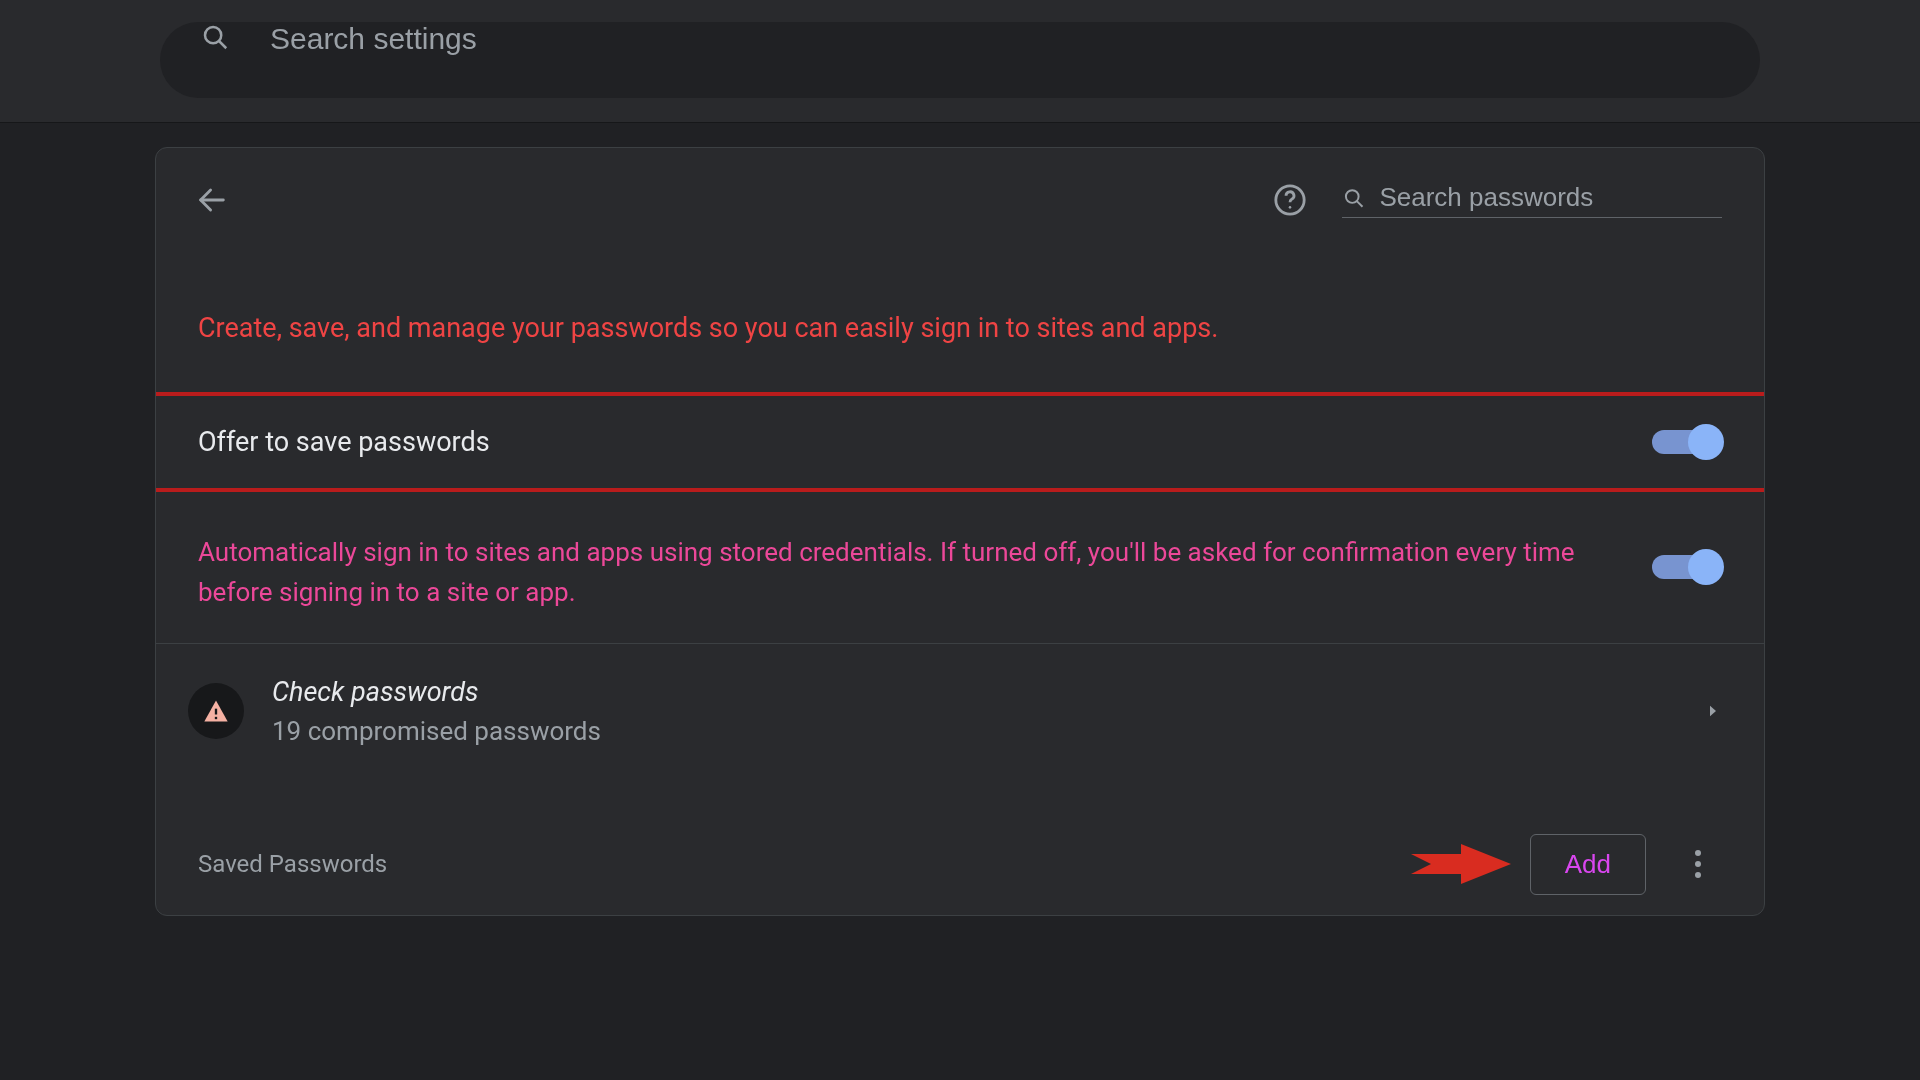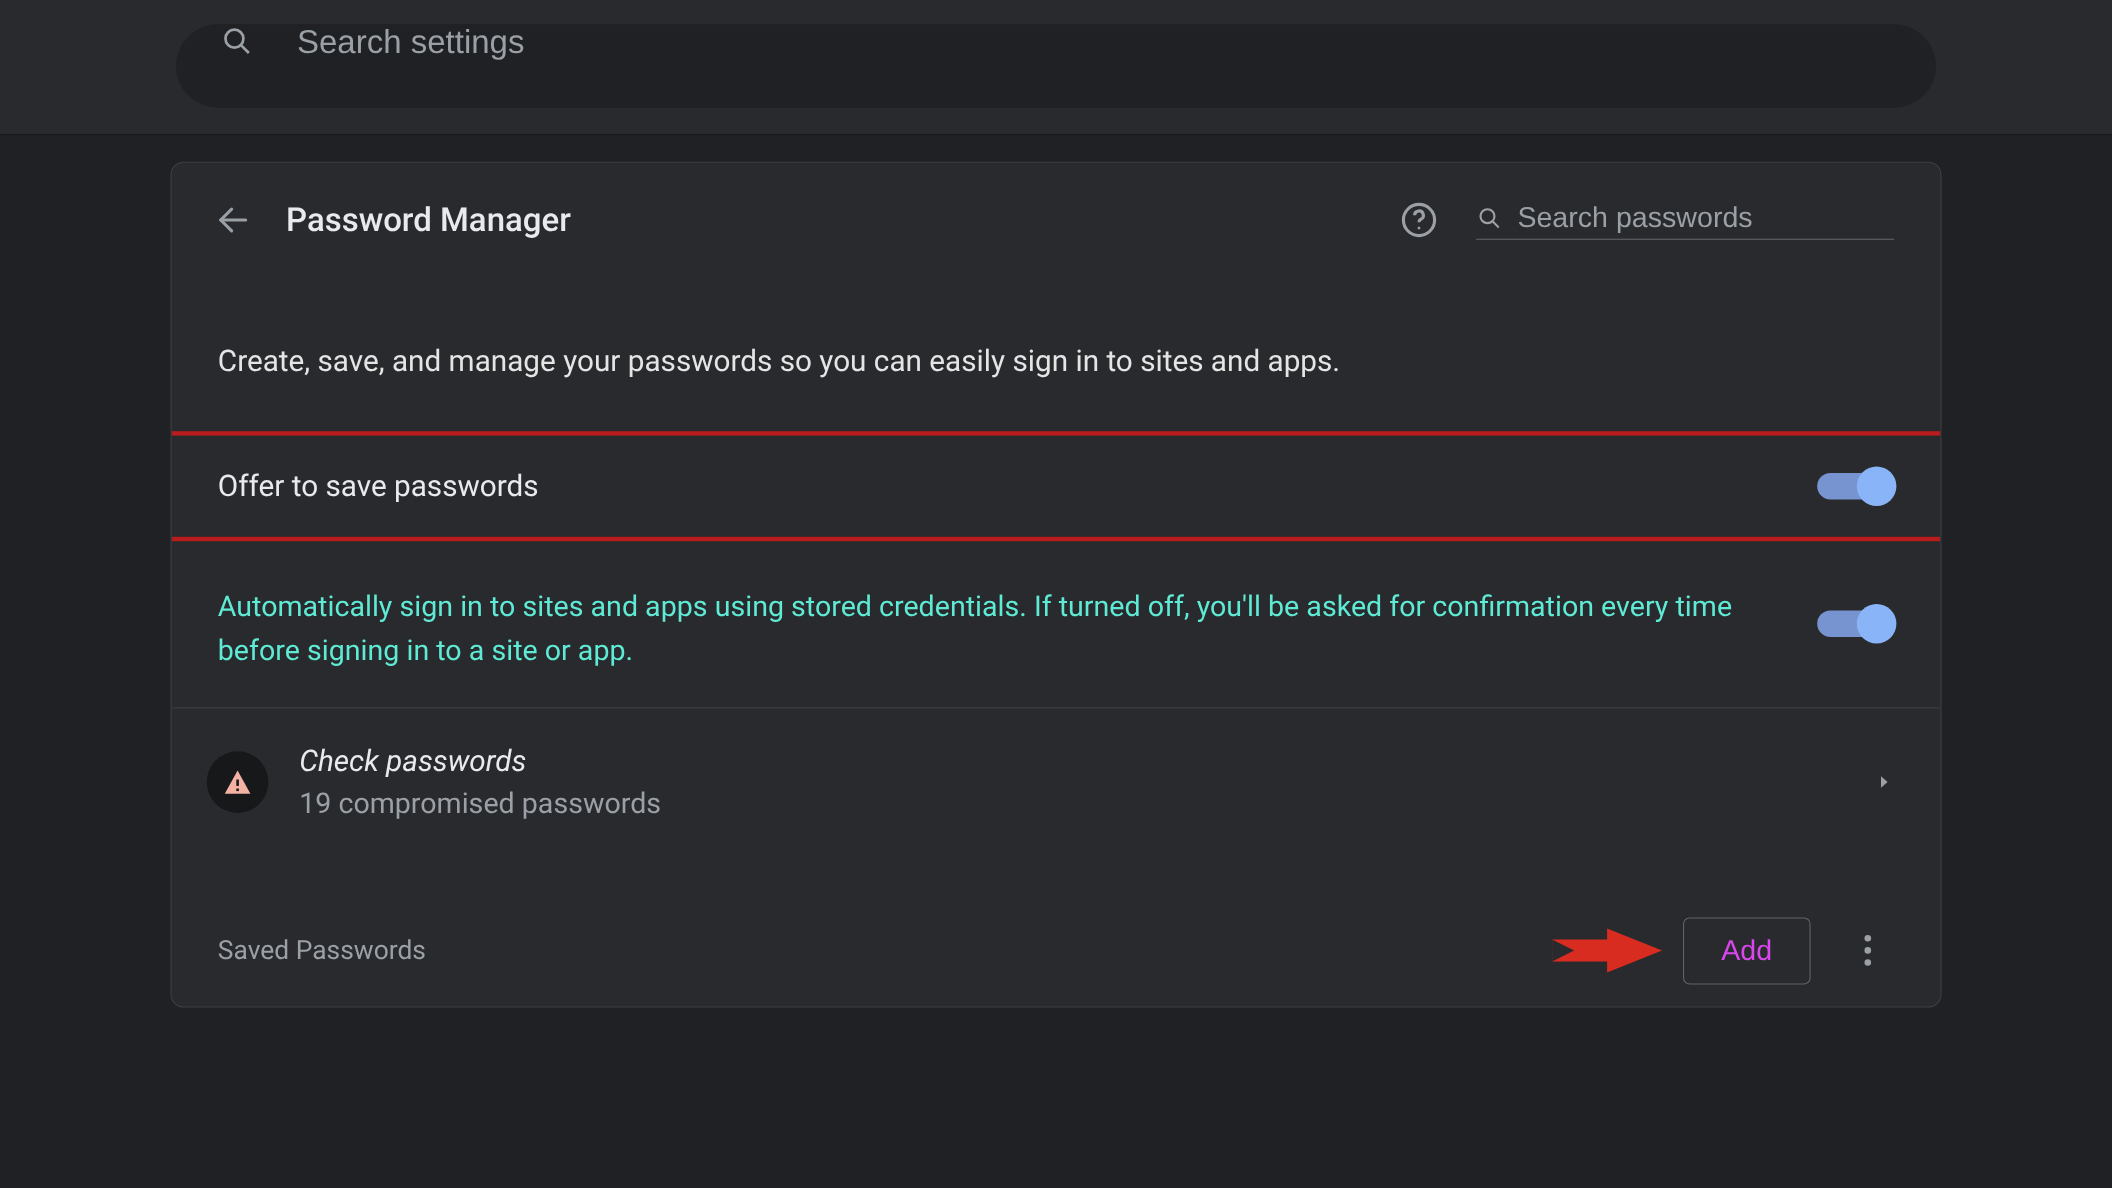--- a/index.html
+++ b/index.html
@@ -88,39 +88,39 @@
     background: transparent;
     border: none;
     outline: none;
     color: #9aa0a6;
     font-size: 26px;
     width: 100%;
   }
   .pw-search-input::placeholder { color: #9aa0a6; }
 
   .desc {
-    color: #e5e5e5;
+    color: #ef4444;
     font-size: 27px;
     padding: 60px 42px 48px 42px;
   }
 
   .setting-row {
     display: flex;
     align-items: center;
     justify-content: space-between;
     padding: 30px 42px 30px 42px;
     border-top: 4px solid #b91c1c;
   }
   .setting-text { flex: 1; padding-right: 40px; }
   .setting-title {
     color: #e8eaed;
     font-size: 27px;
   }
   .setting-sub {
-    color: #5eead4;
+    color: #ec4899;
     font-size: 26px;
     margin-top: 10px;
     line-height: 1.55;
   }
 
   .toggle {
     position: relative;
     width: 70px;
     height: 24px;
     background: #7894d0;
@@ -209,21 +209,20 @@
 
 <div class="panel">
 
   <div class="panel-header">
     <div class="back-btn">
       <svg width="34" height="34" viewBox="0 0 24 24" fill="none" stroke="#9aa0a6" stroke-width="2" stroke-linecap="round" stroke-linejoin="round">
           <line x1="20" y1="12" x2="4" y2="12"></line>
           <polyline points="11 5 4 12 11 19"></polyline>
         </svg>
     </div>
-    <div class="page-title">Password Manager</div>
     <div class="header-spacer"></div>
     <div class="help-btn">
       <svg width="34" height="34" viewBox="0 0 24 24" fill="none" stroke="#9aa0a6" stroke-width="2">
           <circle cx="12" cy="12" r="10"></circle>
           <path d="M9.2 9a2.8 2.8 0 1 1 4 2.5c-.9.5-1.2 1-1.2 2"></path>
           <circle cx="12" cy="17.2" r="0.9" fill="#9aa0a6" stroke="none"></circle>
         </svg>
     </div>
     <div class="pw-search">
       <svg width="26" height="26" viewBox="0 0 24 24" fill="none" stroke="#9aa0a6" stroke-width="2">

